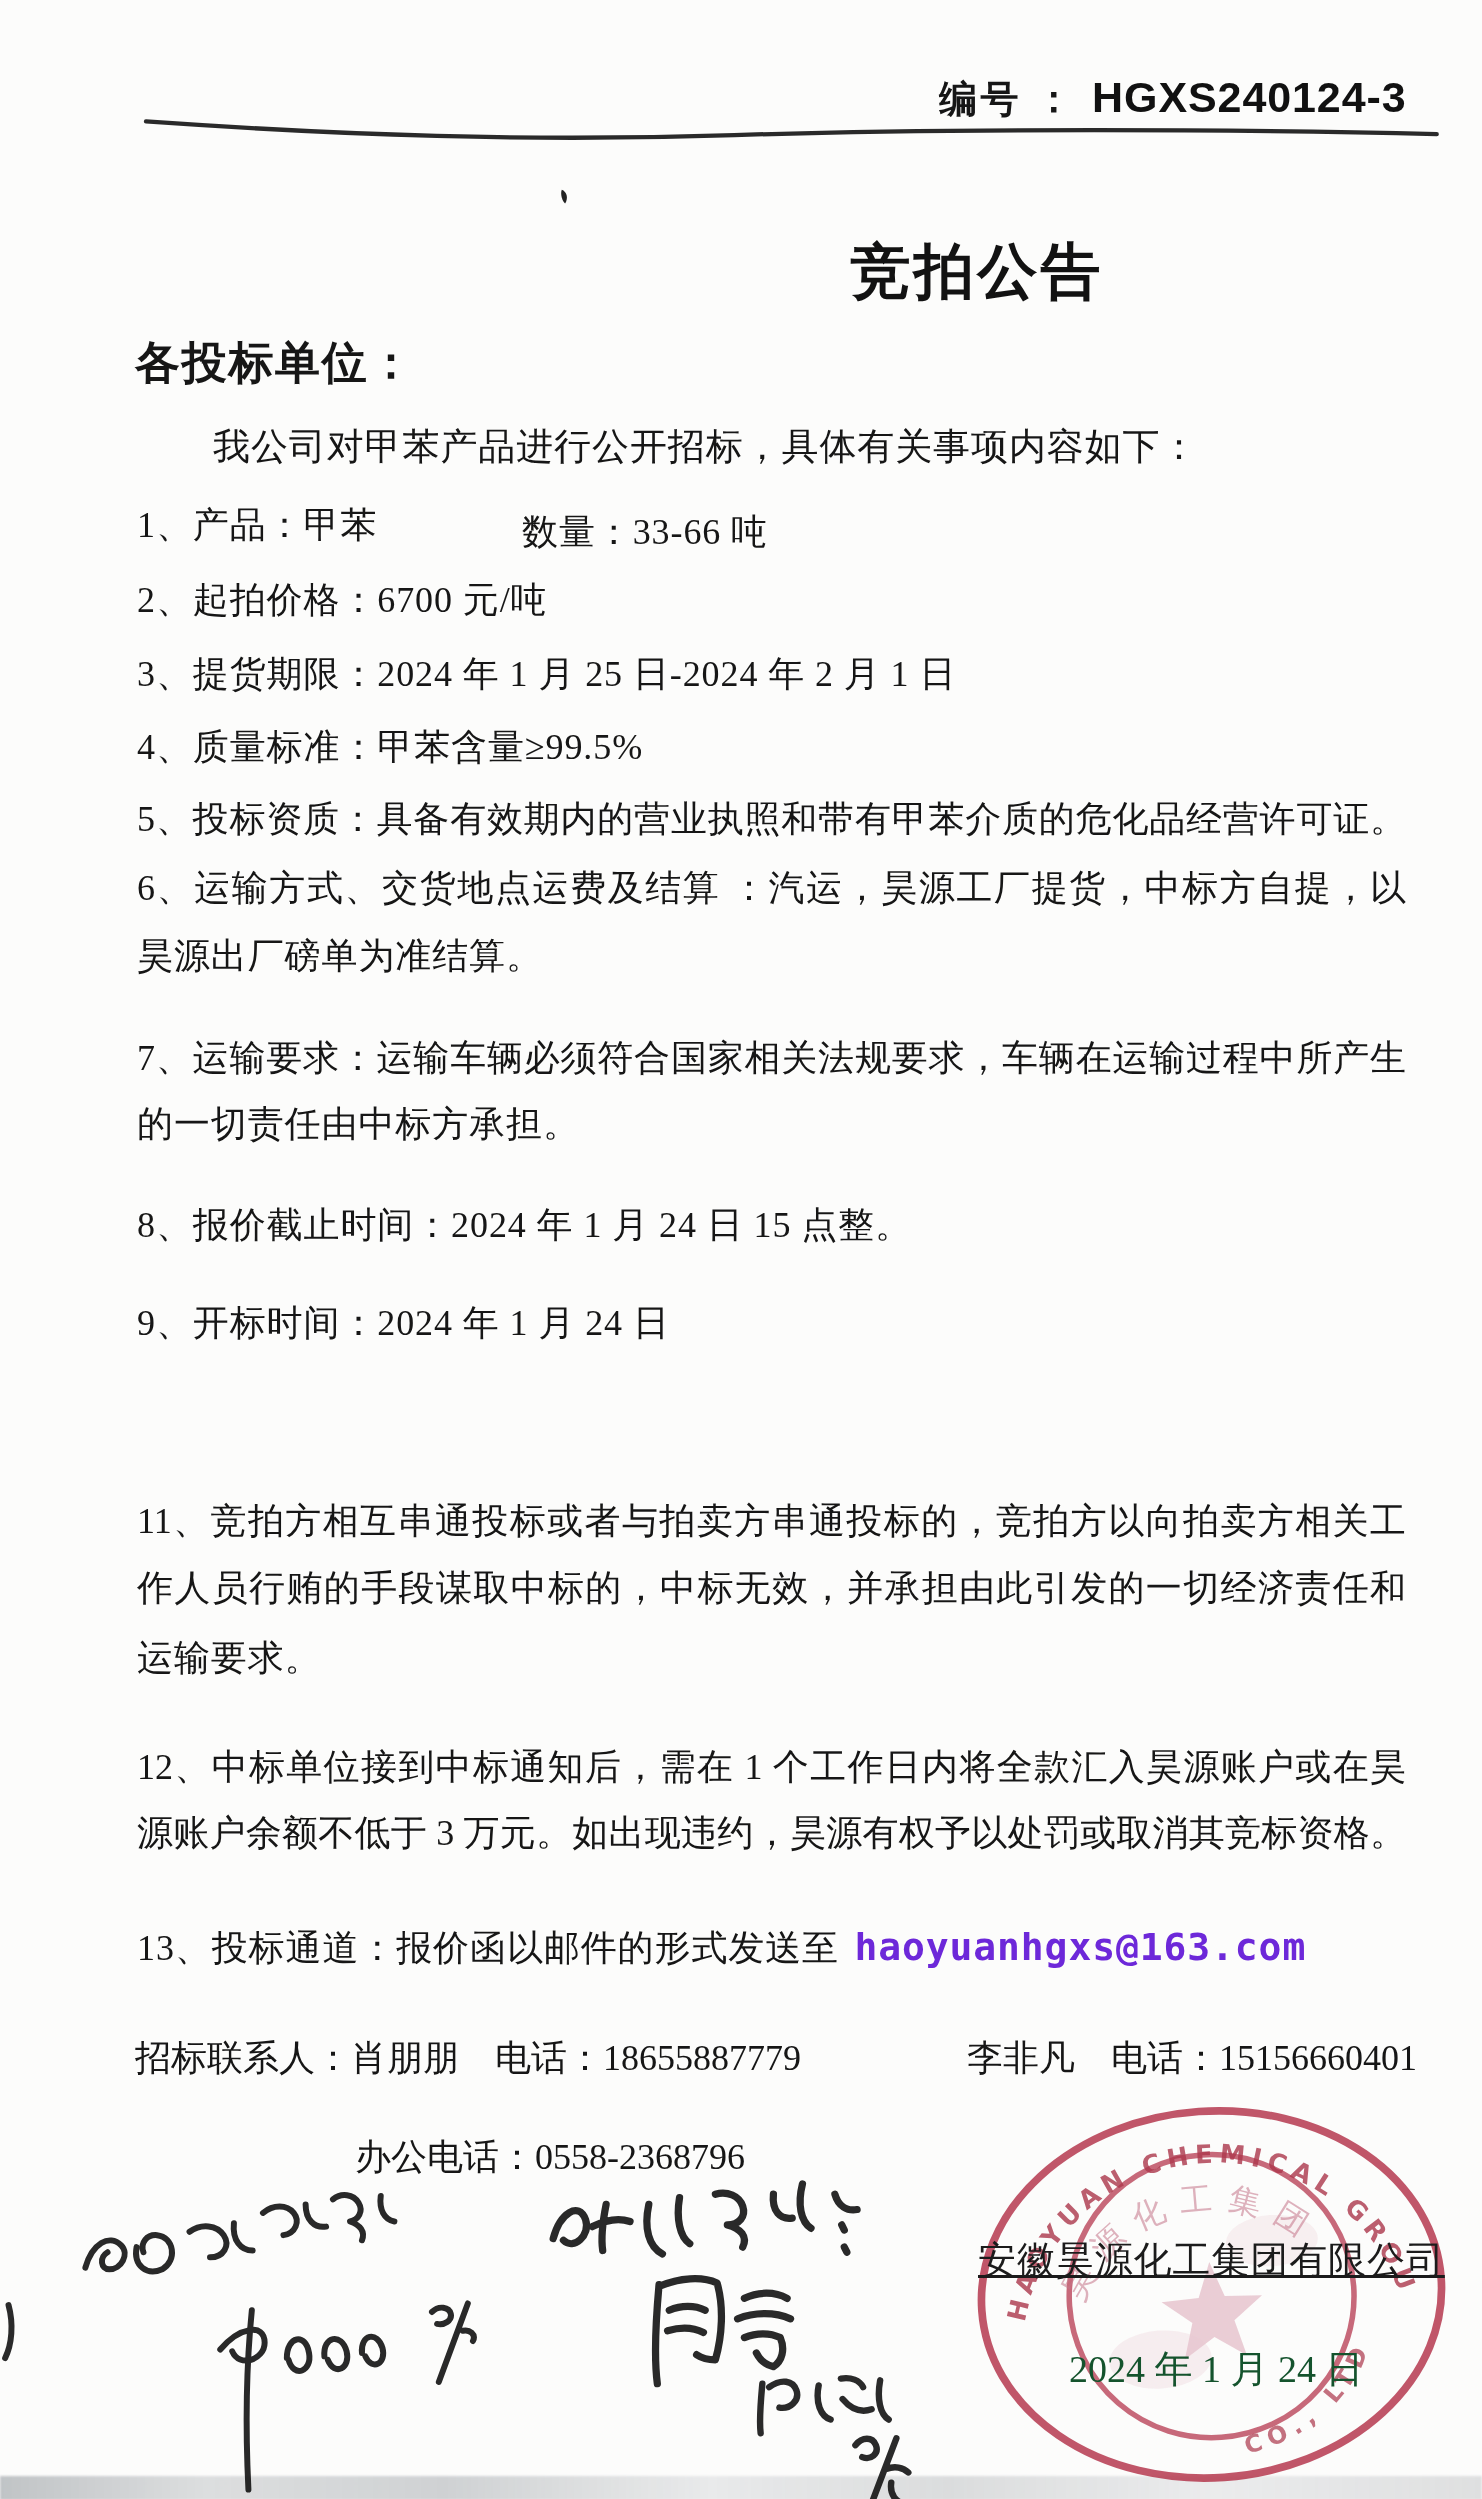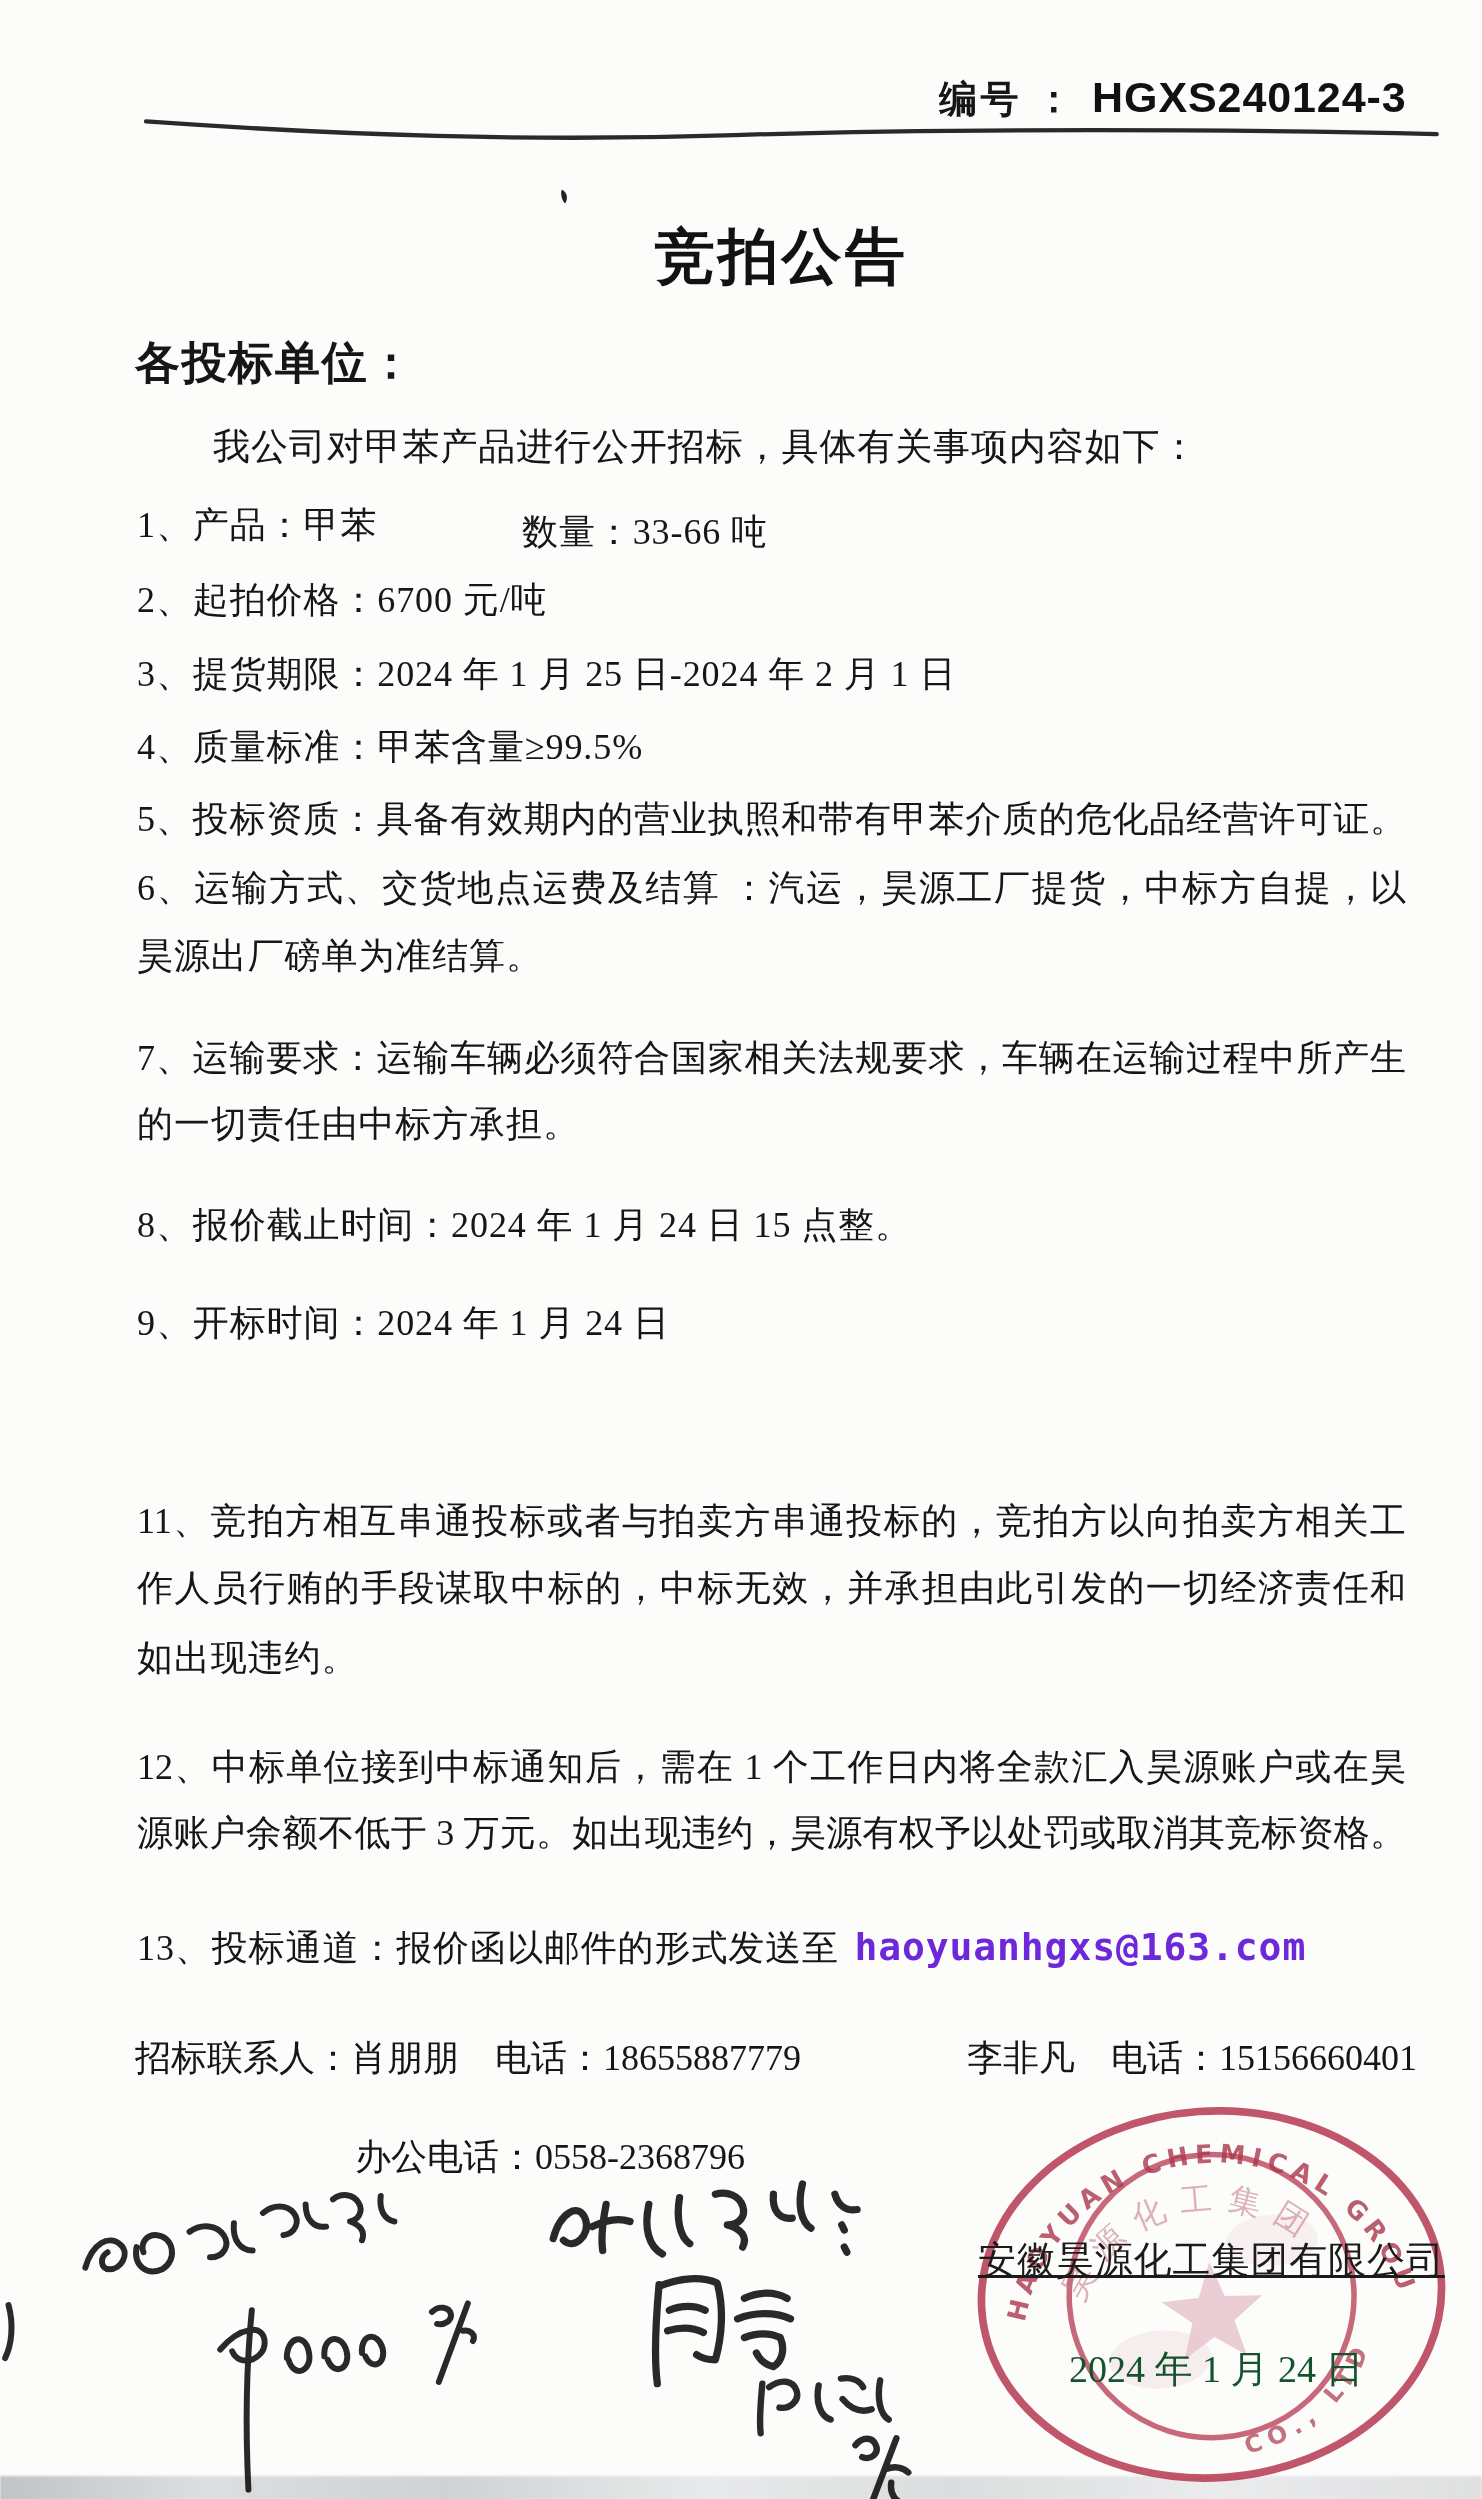--- a/index.html
+++ b/index.html
@@ -9,22 +9,22 @@
     font-family:"Liberation Serif","DejaVu Serif",serif;
   }
   .page{position:absolute;inset:0;}
   .cn{font-family:"Liberation Serif","DejaVu Serif",serif;color:#161616;}
   .ln{position:absolute;font-size:36px;line-height:1.2;white-space:nowrap;letter-spacing:0.9px;}
   .just{width:1269px;white-space:normal;text-align:justify;text-align-last:justify;letter-spacing:0;}
   .docno{position:absolute;top:73px;left:939px;white-space:nowrap;}
   .docno-label{font-size:38px;font-weight:700;letter-spacing:3.4px;}
   .docno-value{font-family:"Liberation Sans","DejaVu Sans",sans-serif;font-weight:700;
     font-size:43px;letter-spacing:0.9px;margin-left:16px;color:#111;}
-  .title{position:absolute;top:217px;left:474px;width:615px;text-align:center;
-    font-size:60px;font-weight:700;letter-spacing:3.4px;margin:0;color:#121212;}
+  .title{position:absolute;top:217px;left:474px;width:615px;text-align:right;
+    font-size:60px;font-weight:700;letter-spacing:3.4px;margin:15px;color:#121212;}
   .salutation{position:absolute;top:333px;left:135px;font-size:45px;font-weight:600;letter-spacing:1.7px;}
   .intro{position:absolute;top:422px;left:213px;font-size:37px;letter-spacing:0.9px;white-space:nowrap;}
   .contact-left{position:absolute;top:2034px;left:135px;font-size:36px;}
   .contact-right{position:absolute;top:2034px;left:967px;font-size:36px;}
   .office{position:absolute;top:2133px;left:355px;font-size:36px;}
   .company{position:absolute;top:2235px;left:978px;font-size:38px;letter-spacing:0.9px;z-index:5;color:#1b1b1b;text-decoration:underline;}
   .dateline{position:absolute;top:2344px;left:1069px;font-size:38px;z-index:5;color:#14532d;}
   .email{font-family:"DejaVu Sans Mono","Liberation Mono",monospace;font-weight:700;
     font-size:38px;letter-spacing:0.9px;margin-left:15.4px;color:#6d28d9;}
   .stamp-svg{position:absolute;left:968px;top:2100px;width:487px;height:388px;z-index:2;opacity:.93;}
@@ -59,21 +59,21 @@
   <div class="ln cn" style="top:726px;left:137px">4、质量标准：甲苯含量≥99.5%</div>
   <div class="ln cn just" style="top:798px;left:137px">5、投标资质：具备有效期内的营业执照和带有甲苯介质的危化品经营许可证。</div>
   <div class="ln cn just" style="top:867px;left:137px">6、运输方式、交货地点运费及结算 ：汽运，昊源工厂提货，中标方自提，以</div>
   <div class="ln cn" style="top:935px;left:137px">昊源出厂磅单为准结算。</div>
   <div class="ln cn just" style="top:1037px;left:137px">7、运输要求：运输车辆必须符合国家相关法规要求，车辆在运输过程中所产生</div>
   <div class="ln cn" style="top:1103px;left:137px">的一切责任由中标方承担。</div>
   <div class="ln cn" style="top:1204px;left:137px">8、报价截止时间：2024 年 1 月 24 日 15 点整。</div>
   <div class="ln cn" style="top:1302px;left:137px">9、开标时间：2024 年 1 月 24 日</div>
   <div class="ln cn just" style="top:1500px;left:137px">11、竞拍方相互串通投标或者与拍卖方串通投标的，竞拍方以向拍卖方相关工</div>
   <div class="ln cn just" style="top:1567px;left:137px">作人员行贿的手段谋取中标的，中标无效，并承担由此引发的一切经济责任和</div>
-  <div class="ln cn" style="top:1637px;left:137px">如出现违约。</div>
+  <div class="ln cn" style="top:1637px;left:137px">运输要求。</div>
   <div class="ln cn just" style="top:1746px;left:137px">12、中标单位接到中标通知后，需在 1 个工作日内将全款汇入昊源账户或在昊</div>
   <div class="ln cn just" style="top:1812px;left:137px">源账户余额不低于 3 万元。如出现违约，昊源有权予以处罚或取消其竞标资格。</div>
 
   <div class="ln cn" style="top:1925px;left:137px">
     <span>13、投标通道：报价函以邮件的形式发送至</span><span class="email">haoyuanhgxs@163.com</span>
   </div>
 
   <div class="contact-left cn">招标联系人：肖朋朋　电话：18655887779</div>
   <div class="contact-right cn">李非凡　电话：15156660401</div>
   <div class="office cn">办公电话：0558-2368796</div>

